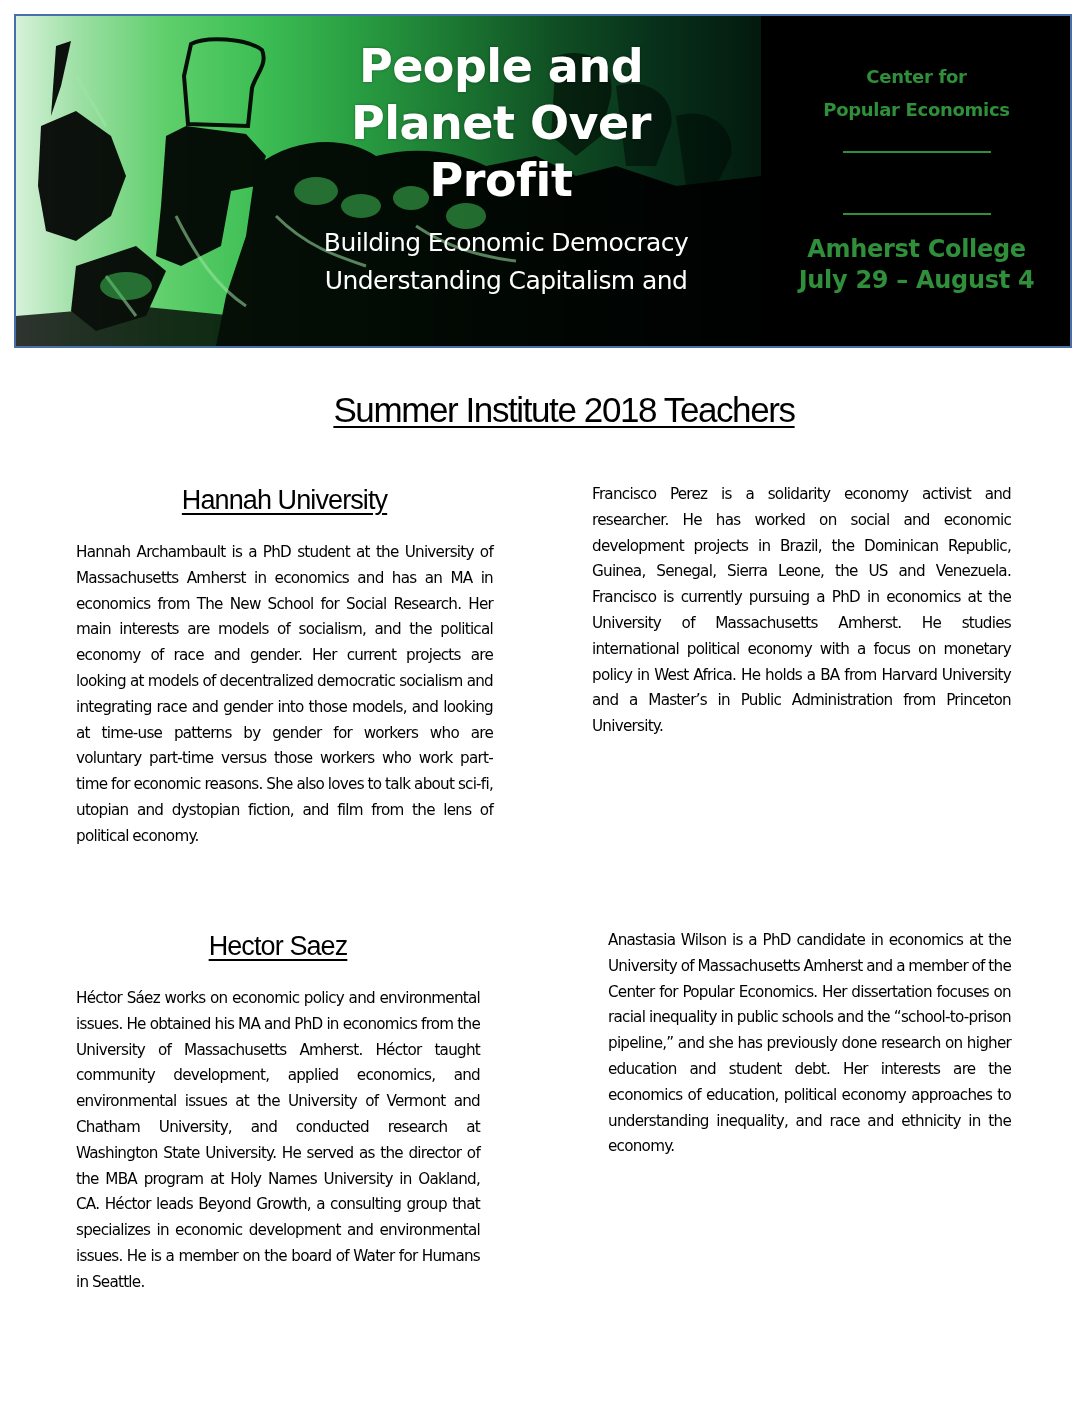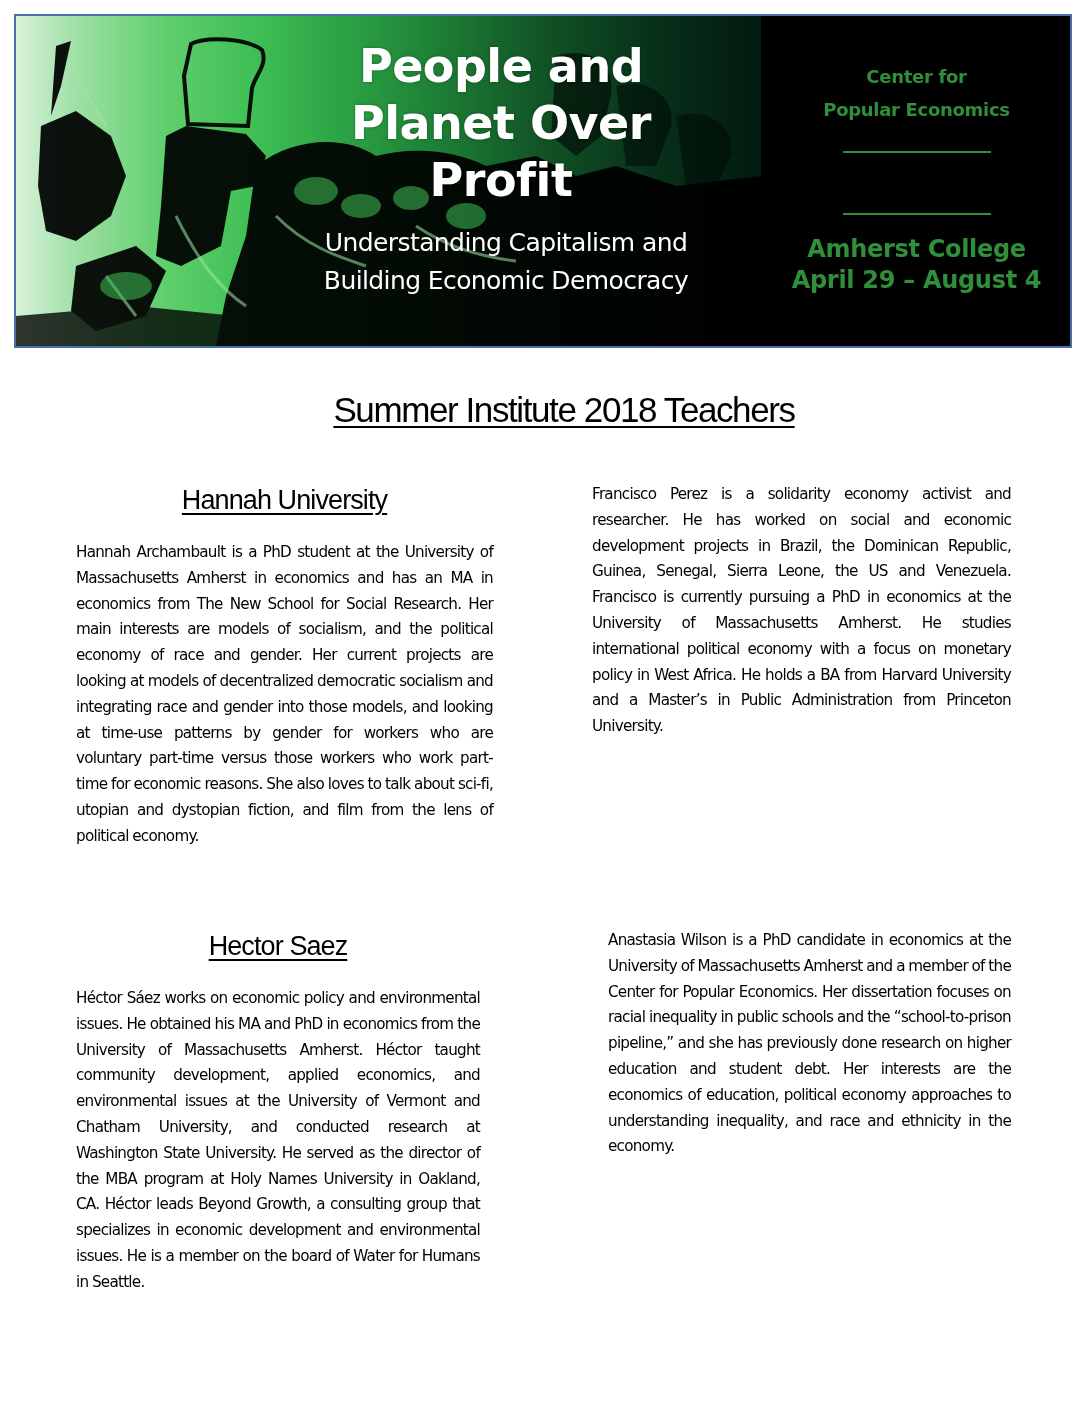--- a/index.html
+++ b/index.html
@@ -201,35 +201,35 @@
         <ellipse cx="110" cy="270" rx="26" ry="14"></ellipse>
       </g>
     </svg>
 
     <div class="title-main">
       <div>People and</div>
       <div>Planet Over</div>
       <div>Profit</div>
     </div>
     <div class="title-sub">
+      <div>Building Economic Democracy</div>
       <div>Understanding Capitalism and</div>
-      <div>Building Economic Democracy</div>
     </div>
   </div>
 
   <div class="banner-right">
     <div class="org-line1">
       <div>Center for</div>
       <div>Popular Economics</div>
     </div>
     <div class="org-rule r1"></div>
     <div class="org-rule r2"></div>
     <div class="org-line3">
       <div>Amherst College</div>
-      <div>April 29 – August 4</div>
+      <div>July 29 – August 4</div>
     </div>
   </div>
 </div>
 
 <h1 class="page-title" style="margin:0;font-weight:normal;padding-left:20px;">Summer Institute 2018 Teachers</h1>
 
 <section class="teacher t-hannah">
   <h2>Hannah University</h2>
   <p>Hannah Archambault is a PhD student at the University of Massachusetts Amherst in economics and has an MA in economics from The New School for Social Research. Her main interests are models of socialism, and the political economy of race and gender. Her current projects are looking at models of decentralized democratic socialism and integrating race and gender into those models, and looking at time-use patterns by gender for workers who are voluntary part-time versus those workers who work part-time for economic reasons. She also loves to talk about sci-fi, utopian and dystopian fiction, and film from the lens of political economy.</p>
 </section>

